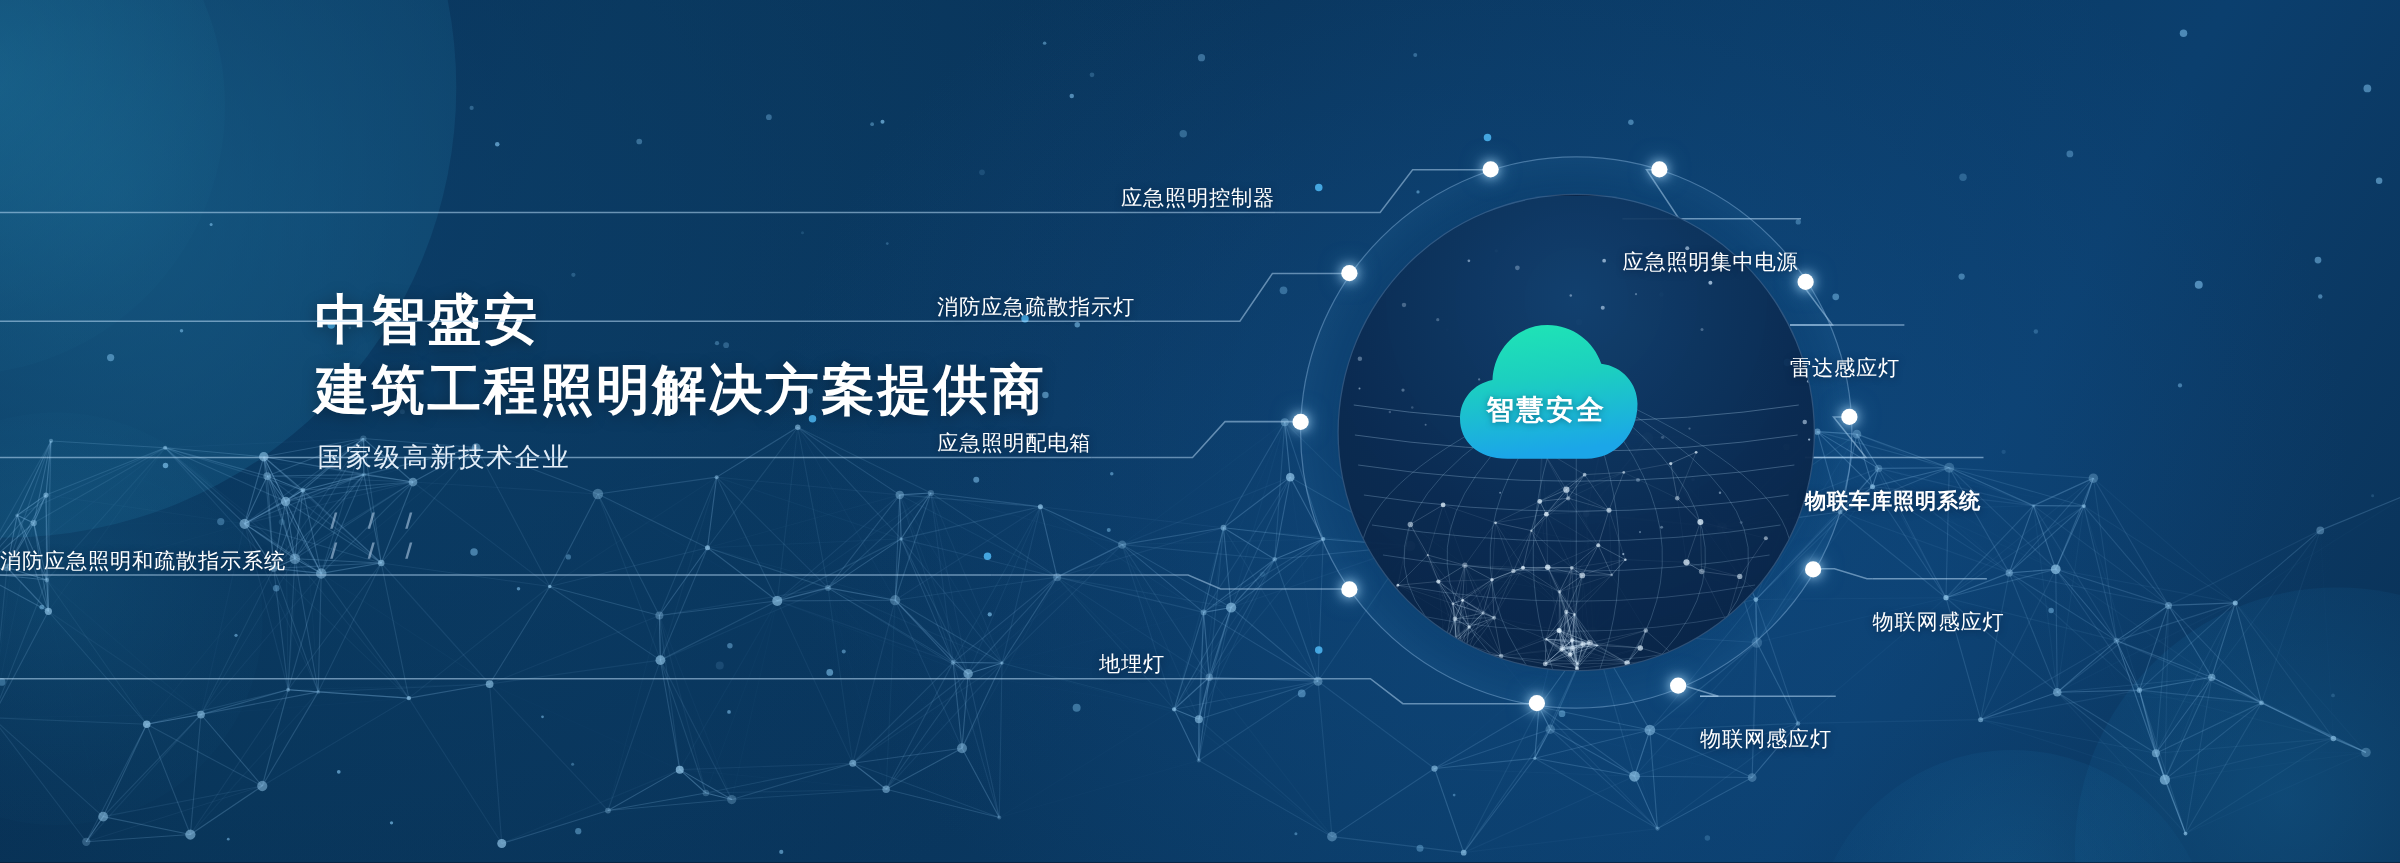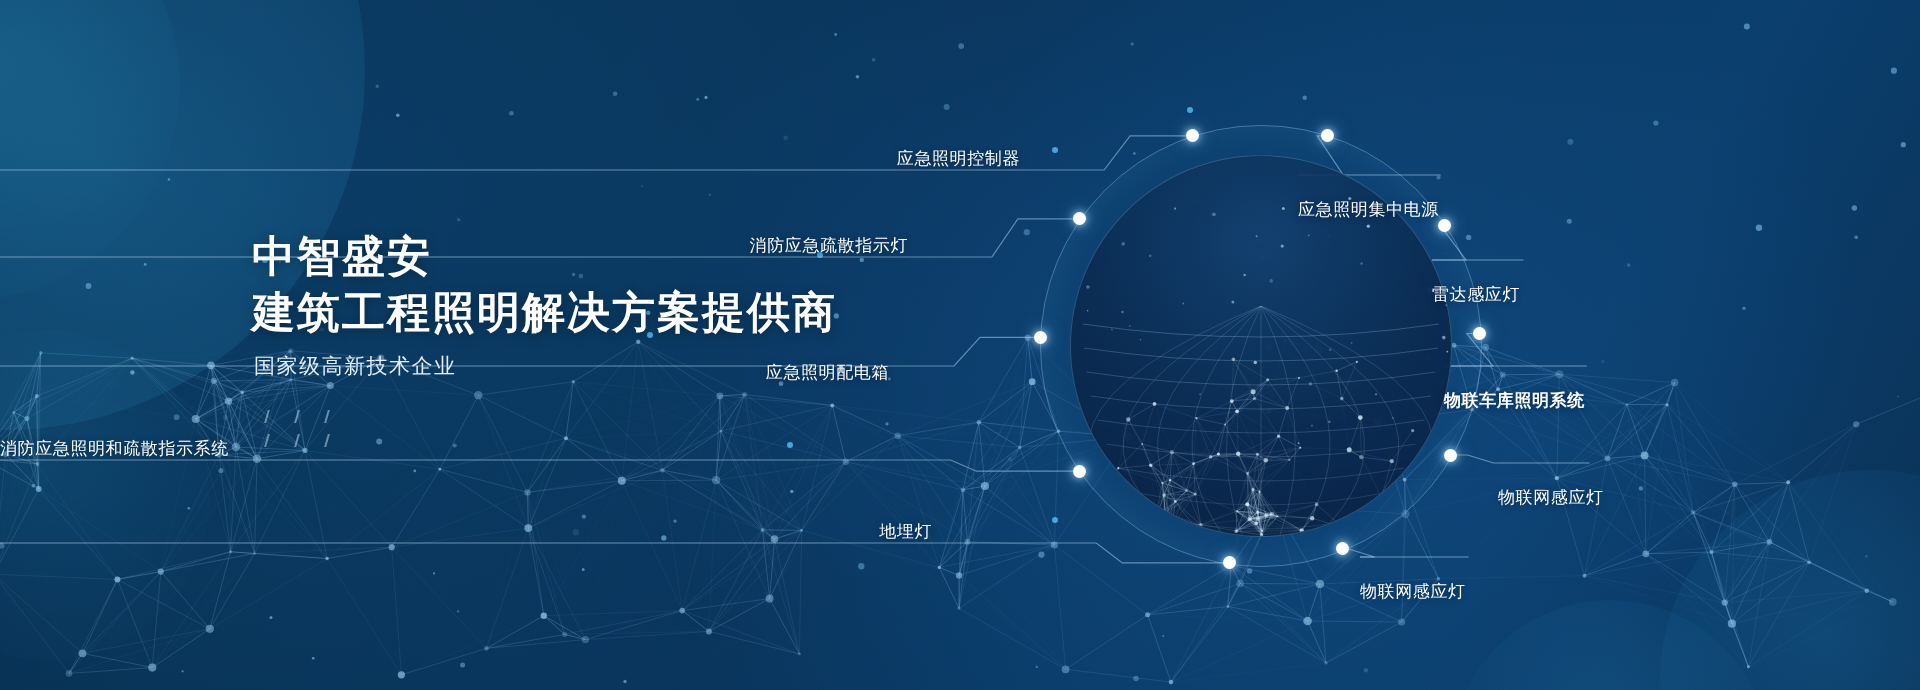--- a/index.html
+++ b/index.html
@@ -1642,32 +1642,47 @@
           <circle cx="194.8" cy="154.3" r="2.3" fill="#e2f3ff" fill-opacity="0.63"></circle>
           <circle cx="139.7" cy="150.9" r="1.7" fill="#e2f3ff" fill-opacity="0.57"></circle>
           <circle cx="182.1" cy="85.7" r="2.5" fill="#e2f3ff" fill-opacity="0.67"></circle>
           <circle cx="83.5" cy="97.9" r="1.9" fill="#e2f3ff" fill-opacity="0.76"></circle>
           <circle cx="191.0" cy="225.0" r="1.3" fill="#e2f3ff" fill-opacity="0.51"></circle>
           <circle cx="84.9" cy="211.3" r="1.6" fill="#e2f3ff" fill-opacity="0.49"></circle>
           <circle cx="216.2" cy="102.1" r="2.0" fill="#e2f3ff" fill-opacity="0.65"></circle>
         </svg>
     </div>
 
+    <div id="cloud">
+      <svg width="150" height="130" viewBox="0 0 150 130">
+        <defs>
+          <linearGradient id="cloudGrad" x1="0" y1="0" x2="0.15" y2="1">
+            <stop offset="0%" stop-color="#1fe6b4"></stop>
+            <stop offset="45%" stop-color="#1ccfc0"></stop>
+            <stop offset="100%" stop-color="#1ba6e8"></stop>
+          </linearGradient>
+        </defs>
+        <path d="M44 124 C20 124 6 110 6 92 C6 76 17 64 32 61
+                 C33 36 52 17 76 17 C96 17 113 30 119 48
+                 C136 50 148 64 148 80 C148 104 131 124 107 124 Z" fill="url(#cloudGrad)"></path>
+      </svg>
+      <div id="cloud-label">智慧安全</div>
+    </div>
   </div>
 
   <div id="node-layer">
       <div class="lbl left" style="top: 147px; left: 0px; width: 1020px; text-align: right;">应急照明控制器</div>
       <div class="node" style="left: 1185.52px; top: 129.268px;"></div>
       <div class="lbl right" style="top: 152px; left: 1298px;">应急照明集中电源</div>
       <div class="node" style="left: 1321.48px; top: 129.268px;"></div>
       <div class="lbl left" style="top: 234px; left: 0px; width: 908px; text-align: right;">消防应急疏散指示灯</div>
       <div class="node" style="left: 1073.29px; top: 212.313px;"></div>
       <div class="lbl right" style="top: 237px; left: 1432px;">雷达感应灯</div>
       <div class="node" style="left: 1438.01px; top: 218.679px;"></div>
-      <div class="lbl left" style="top: 343px; left: 16px; width: 873px; text-align: right; margin-top: 18px;">应急照明配电箱</div>
+      <div class="lbl left" style="top: 343px; left: 0px; width: 873px; text-align: right;">应急照明配电箱</div>
       <div class="node" style="left: 1033.63px; top: 330.822px;"></div>
       <div class="lbl right" style="top: 343px; left: 1444px; font-weight: bold;">物联车库照明系统</div>
       <div class="node" style="left: 1473.2px; top: 326.986px;"></div>
       <div class="lbl left" style="top: 437px; left: 0px; width: 793px; text-align: left;">消防应急照明和疏散指示系统</div>
       <div class="node" style="left: 1073.29px; top: 464.687px;"></div>
       <div class="lbl right" style="top: 440px; left: 1498px;">物联网感应灯</div>
       <div class="node" style="left: 1444.03px; top: 448.5px;"></div>
       <div class="lbl left" style="top: 520px; left: 0px; width: 932px; text-align: right;">地埋灯</div>
       <div class="node" style="left: 1222.88px; top: 556.359px;"></div>
       <div class="lbl right" style="top: 534px; left: 1360px;">物联网感应灯</div>

